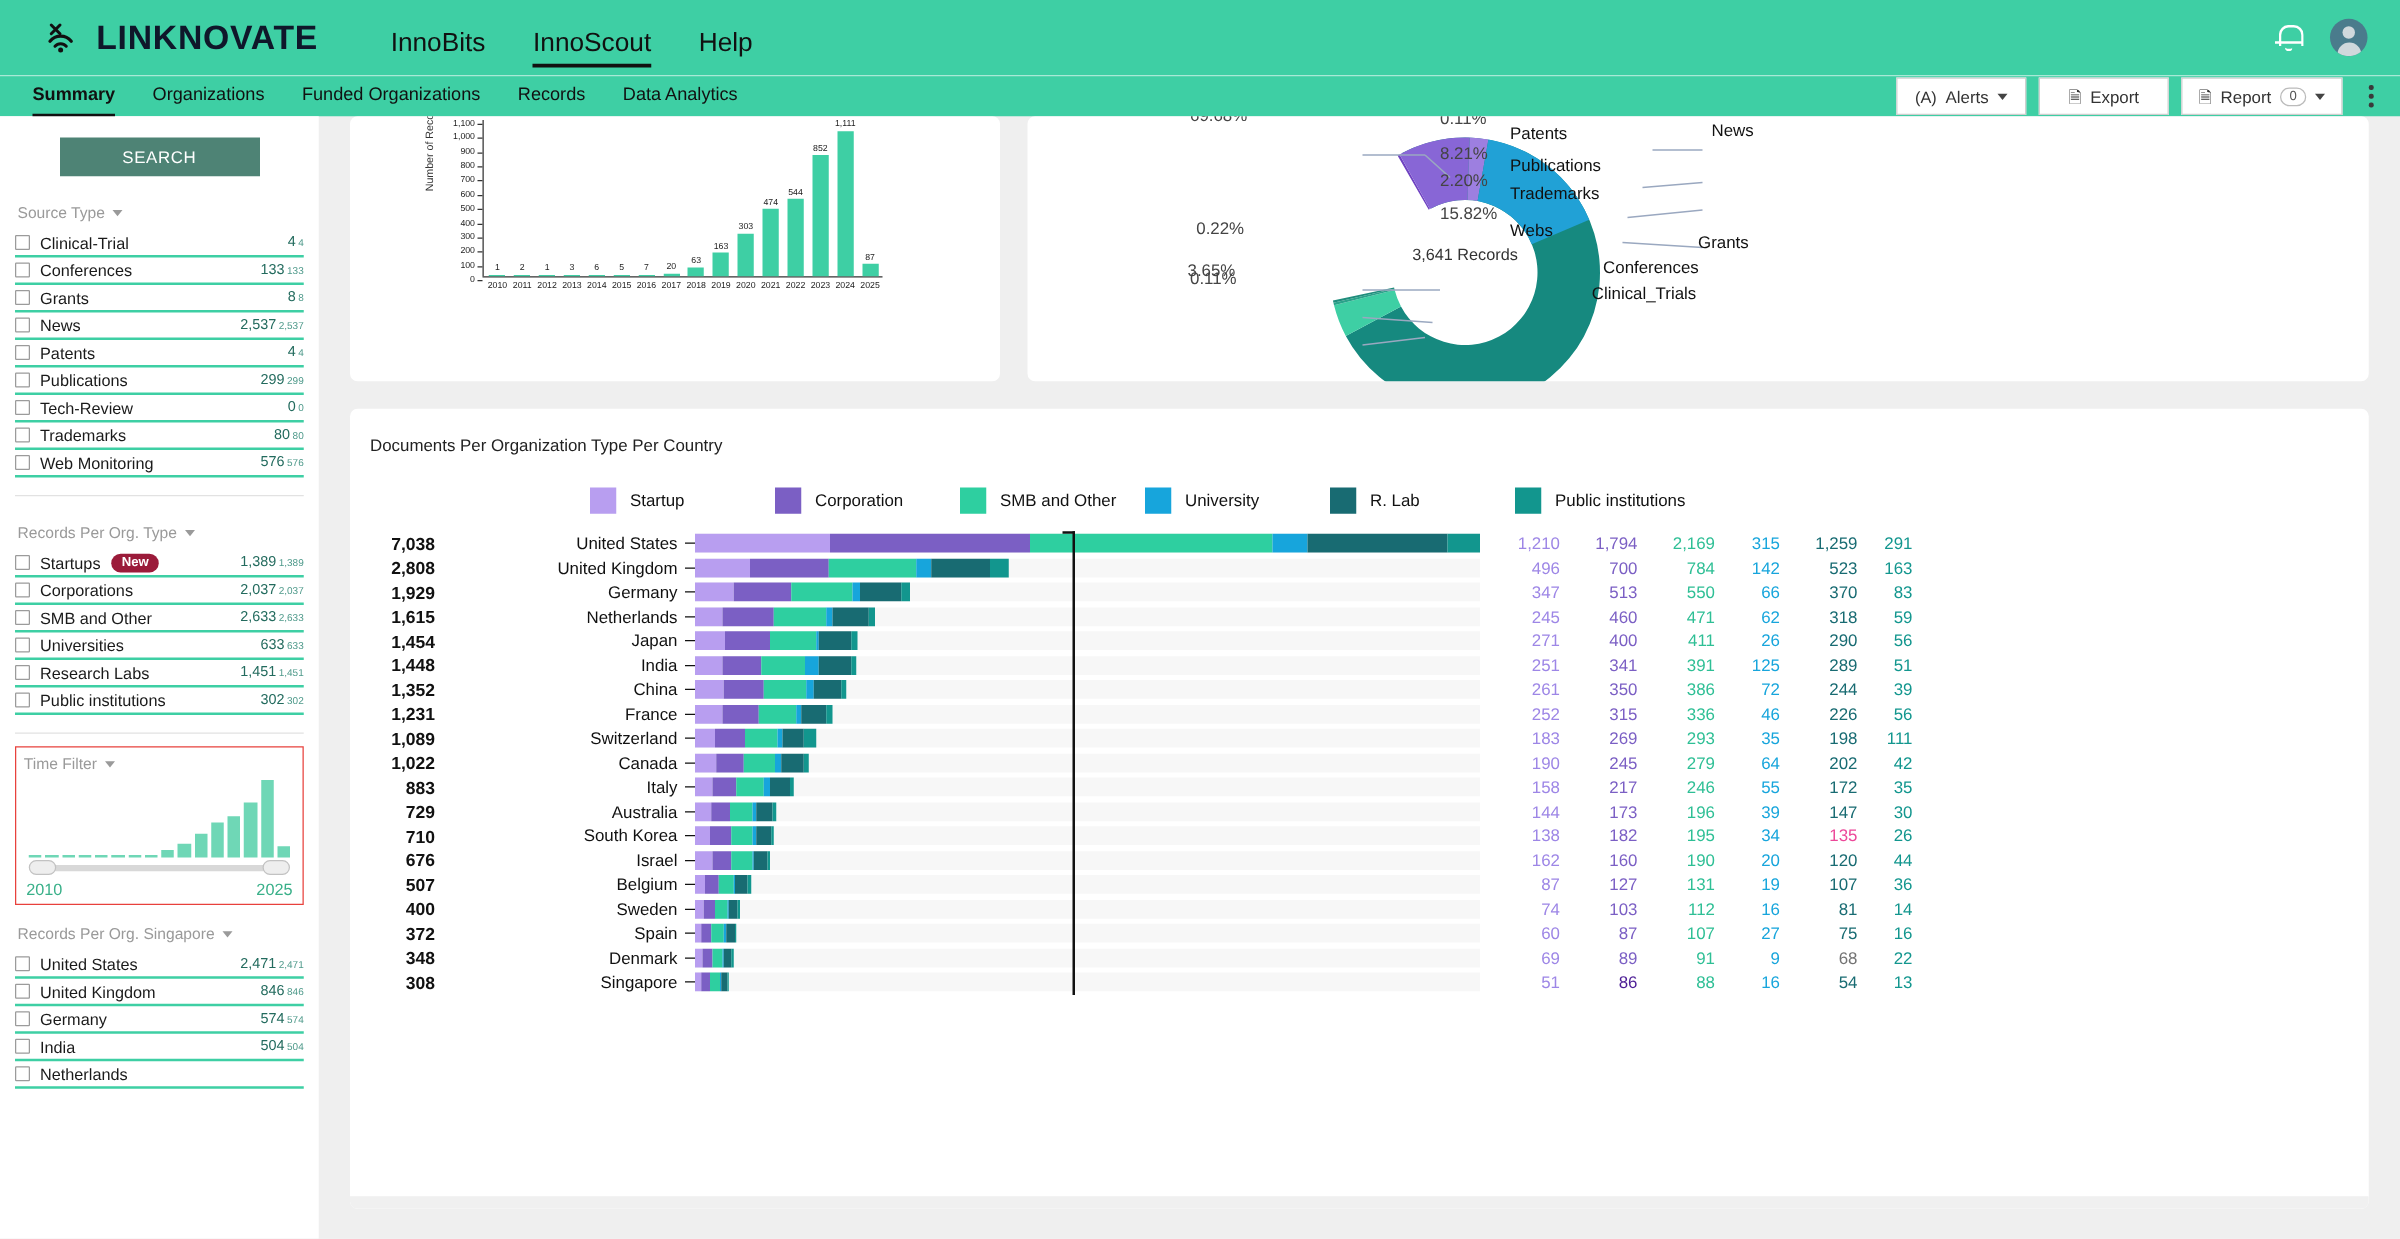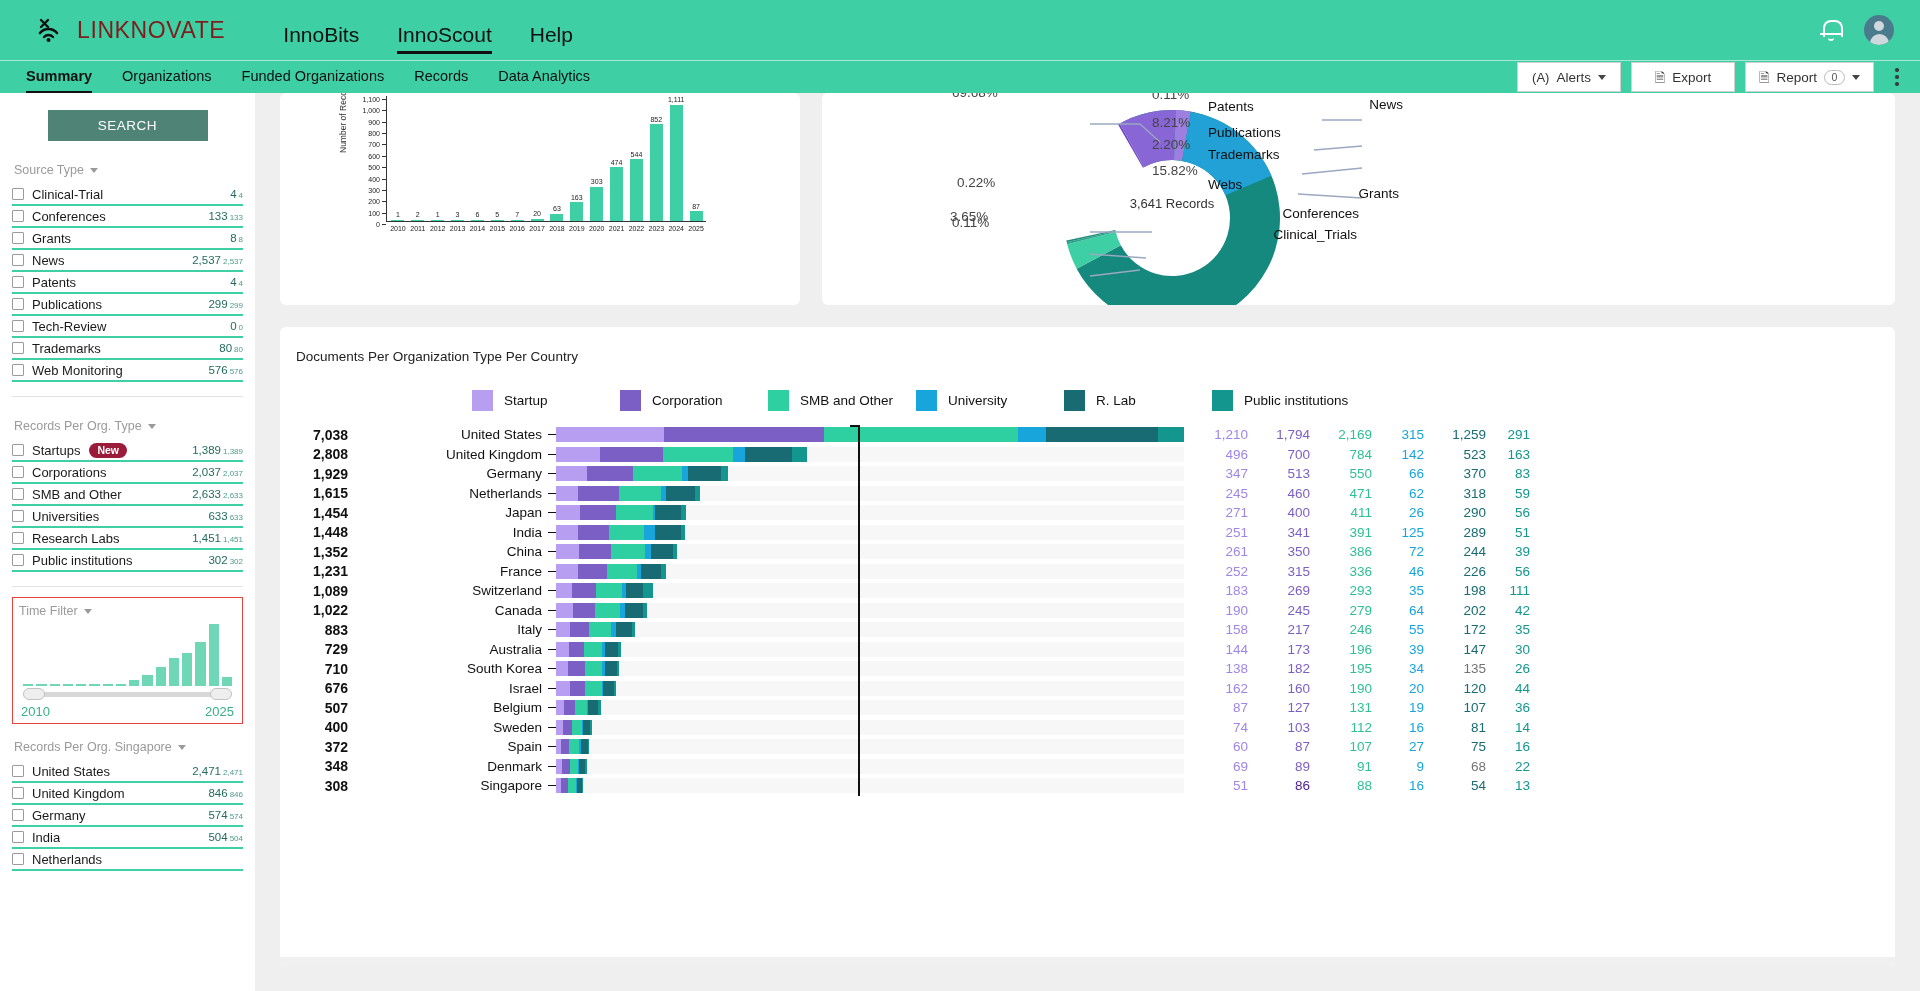--- a/index.html
+++ b/index.html
@@ -10,21 +10,21 @@
     overflow: hidden;
   }
 
   
   .topbar {
     height: 60px; background: #3ecfa4;
     display: flex; align-items: center; position: relative;
   }
   .logo-wrap { display:flex; align-items:center; margin-left: 38px; gap: 9px; }
   .logo-mark { width: 30px; height: 26px; position: relative; }
-  .logo-text { font-size: 23px; font-weight: 400; letter-spacing: .6px; color: #7f1d1d; }
+  .logo-text { font-size: 27px; font-weight: 700; letter-spacing: .6px; color: #0f172a; }
   .nav-main { display: flex; align-items: flex-end; gap: 38px; margin-left: 58px; height: 60px; padding-bottom: 6px; }
   .nav-main a {
     font-size: 21px; color: #111; text-decoration: none; padding-bottom: 6px;
     border-bottom: 3px solid transparent; line-height: 1;
   }
   .nav-main a.active { border-bottom-color: #111; }
   .topbar-right { margin-left: auto; display: flex; align-items: center; gap: 22px; margin-right: 26px; }
   .bell { width: 22px; height: 24px; position: relative; cursor: pointer; }
   .bell::before {
     content:""; position:absolute; left:3px; top:2px; width:16px; height:15px;
@@ -916,21 +916,21 @@
                 <span style="width:17.399829497016196px;background:#2ecfa0"></span>
                 <span style="width:3.0338164251207727px;background:#17a5dc"></span>
                 <span style="width:12.046035805626598px;background:#186b72"></span>
                 <span style="width:2.3199772662688267px;background:#12968e"></span>
               </div>
               <div class="sb-nums">
                 <span style="width:64px;color:#9d86e6">138</span>
                 <span style="width:62px;color:#7b5fc4">182</span>
                 <span style="width:62px;color:#2ebf95">195</span>
                 <span style="width:52px;color:#17a5dc">34</span>
-                <span style="width:62px;color:#737373">135</span>
+                <span style="width:62px;color:#ec4899">135</span>
                 <span style="width:44px;color:#12968e">26</span>
               </div>
             </div>
             <div class="sbrow">
               <div class="sb-total">676</div>
               <div class="sb-name">Israel</div>
               <div class="sb-tick"></div>
               <div class="sb-bars">
                 <span style="width:14.455242966751918px;background:#b89ef0"></span>
                 <span style="width:14.276783177038931px;background:#7b5fc4"></span>

